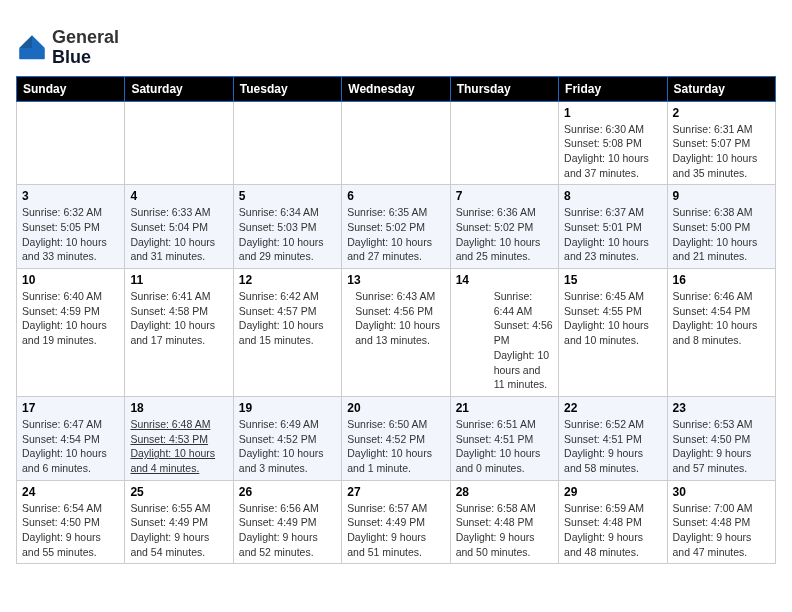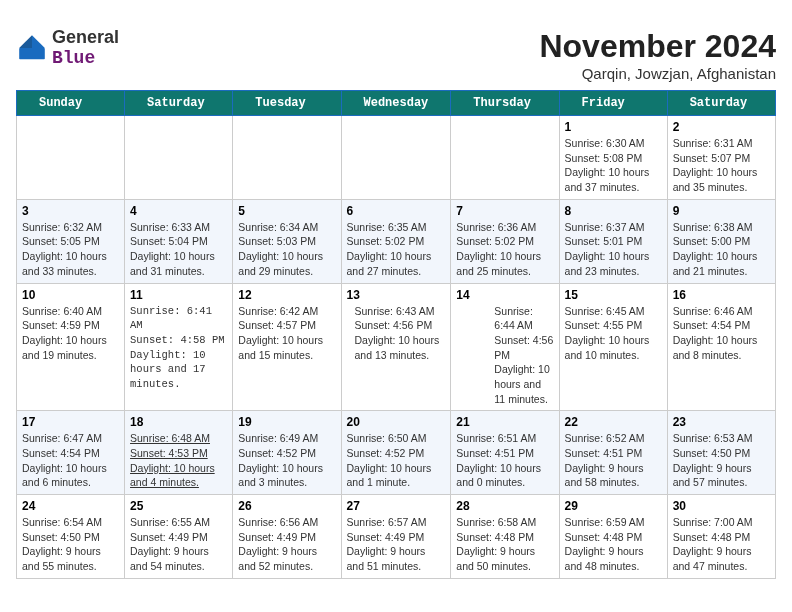--- a/index.html
+++ b/index.html
@@ -21,21 +21,21 @@
       display: flex;
       align-items: center;
       gap: 4px;
     }
     .logo-text {
       font-size: 18px;
       font-weight: bold;
       line-height: 1.1;
     }
     .logo-text .general { color: #333; }
-    .logo-text .blue { color: #701a75; font-family: Liberation Mono, monospace; }
+    .logo-text .blue { color: #0f172a; }
     .logo-icon {
       width: 32px;
       height: 32px;
     }
     .title-block {
       text-align: right;
     }
     .month-title {
       font-size: 32px;
       font-weight: bold;
@@ -44,28 +44,27 @@
     .location-title {
       font-size: 15px;
       color: #333;
     }
     .calendar-table {
       width: 100%;
       border-collapse: collapse;
       font-size: 11px;
     }
     .calendar-table th {
-      background-color: #0f766e;
+      background-color: #000000;
       color: #fff;
       text-align: left;
-      padding: 5px 22px;
+      padding: 5px 6px;
       font-size: 12px;
       font-weight: bold;
       border: 1px solid #1a6bbf;
-      font-family: Liberation Mono, monospace;
     }
     .calendar-table td {
       border: 1px solid #ccc;
       vertical-align: top;
       padding: 4px 5px;
       width: calc(100%/7);
       min-height: 70px;
     }
     .calendar-table tr:nth-child(even) td {
       background-color: #f2f6fc;
@@ -96,24 +95,20 @@
     <svg class="logo-icon" viewBox="0 0 40 40">
       <polygon points="20,4 36,20 20,20" fill="#1a6bbf"></polygon>
       <polygon points="20,4 20,20 4,20" fill="#1a5a9a"></polygon>
       <rect x="4" y="20" width="32" height="14" fill="#1a6bbf" rx="1"></rect>
     </svg>
     <div class="logo-text">
       <span class="general">General</span><br>
       <span class="blue">Blue</span>
     </div>
   </div>
-  <div class="title-block">
-    <div class="month-title">November 2024</div>
-    <div class="location-title">Qarqin, Jowzjan, Afghanistan</div>
-  </div>
 </div>
 
 <table class="calendar-table">
   <thead>
     <tr id="weekday-header">
         <th>Sunday</th>
         <th>Saturday</th>
         <th>Tuesday</th>
         <th>Wednesday</th>
         <th>Thursday</th>
@@ -187,21 +182,21 @@
       </tr>
       <tr>
         <td>
           <span class="day-number">10</span>
           <div class="day-info" style="white-space: pre-line;">Sunrise: 6:40 AM
 Sunset: 4:59 PM
 Daylight: 10 hours and 19 minutes.</div>
         </td>
         <td>
           <span class="day-number">11</span>
-          <div class="day-info" style="white-space: pre-line; font-family: Liberation Mono, monospace;">Sunrise: 6:41 AM
+          <div class="day-info" style="white-space: pre-line;">Sunrise: 6:41 AM
 Sunset: 4:58 PM
 Daylight: 10 hours and 17 minutes.</div>
         </td>
         <td>
           <span class="day-number">12</span>
           <div class="day-info" style="white-space: pre-line;">Sunrise: 6:42 AM
 Sunset: 4:57 PM
 Daylight: 10 hours and 15 minutes.</div>
         </td>
         <td>

